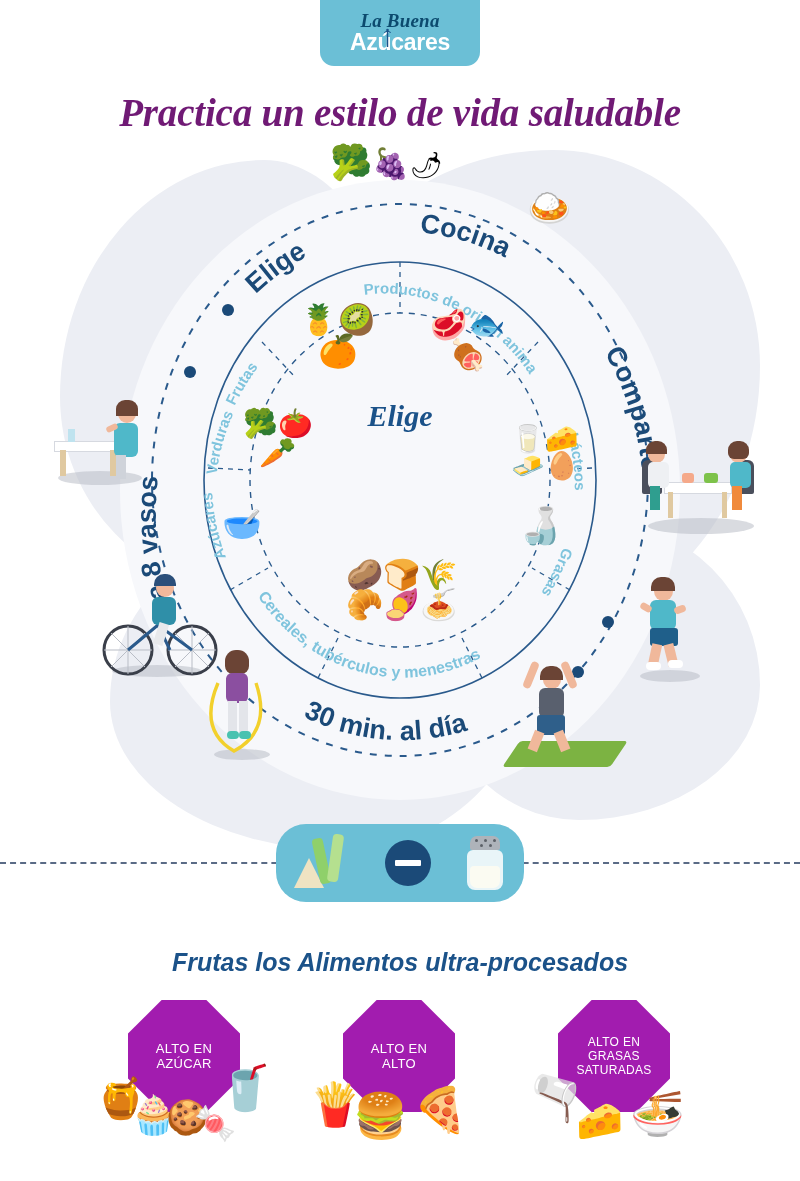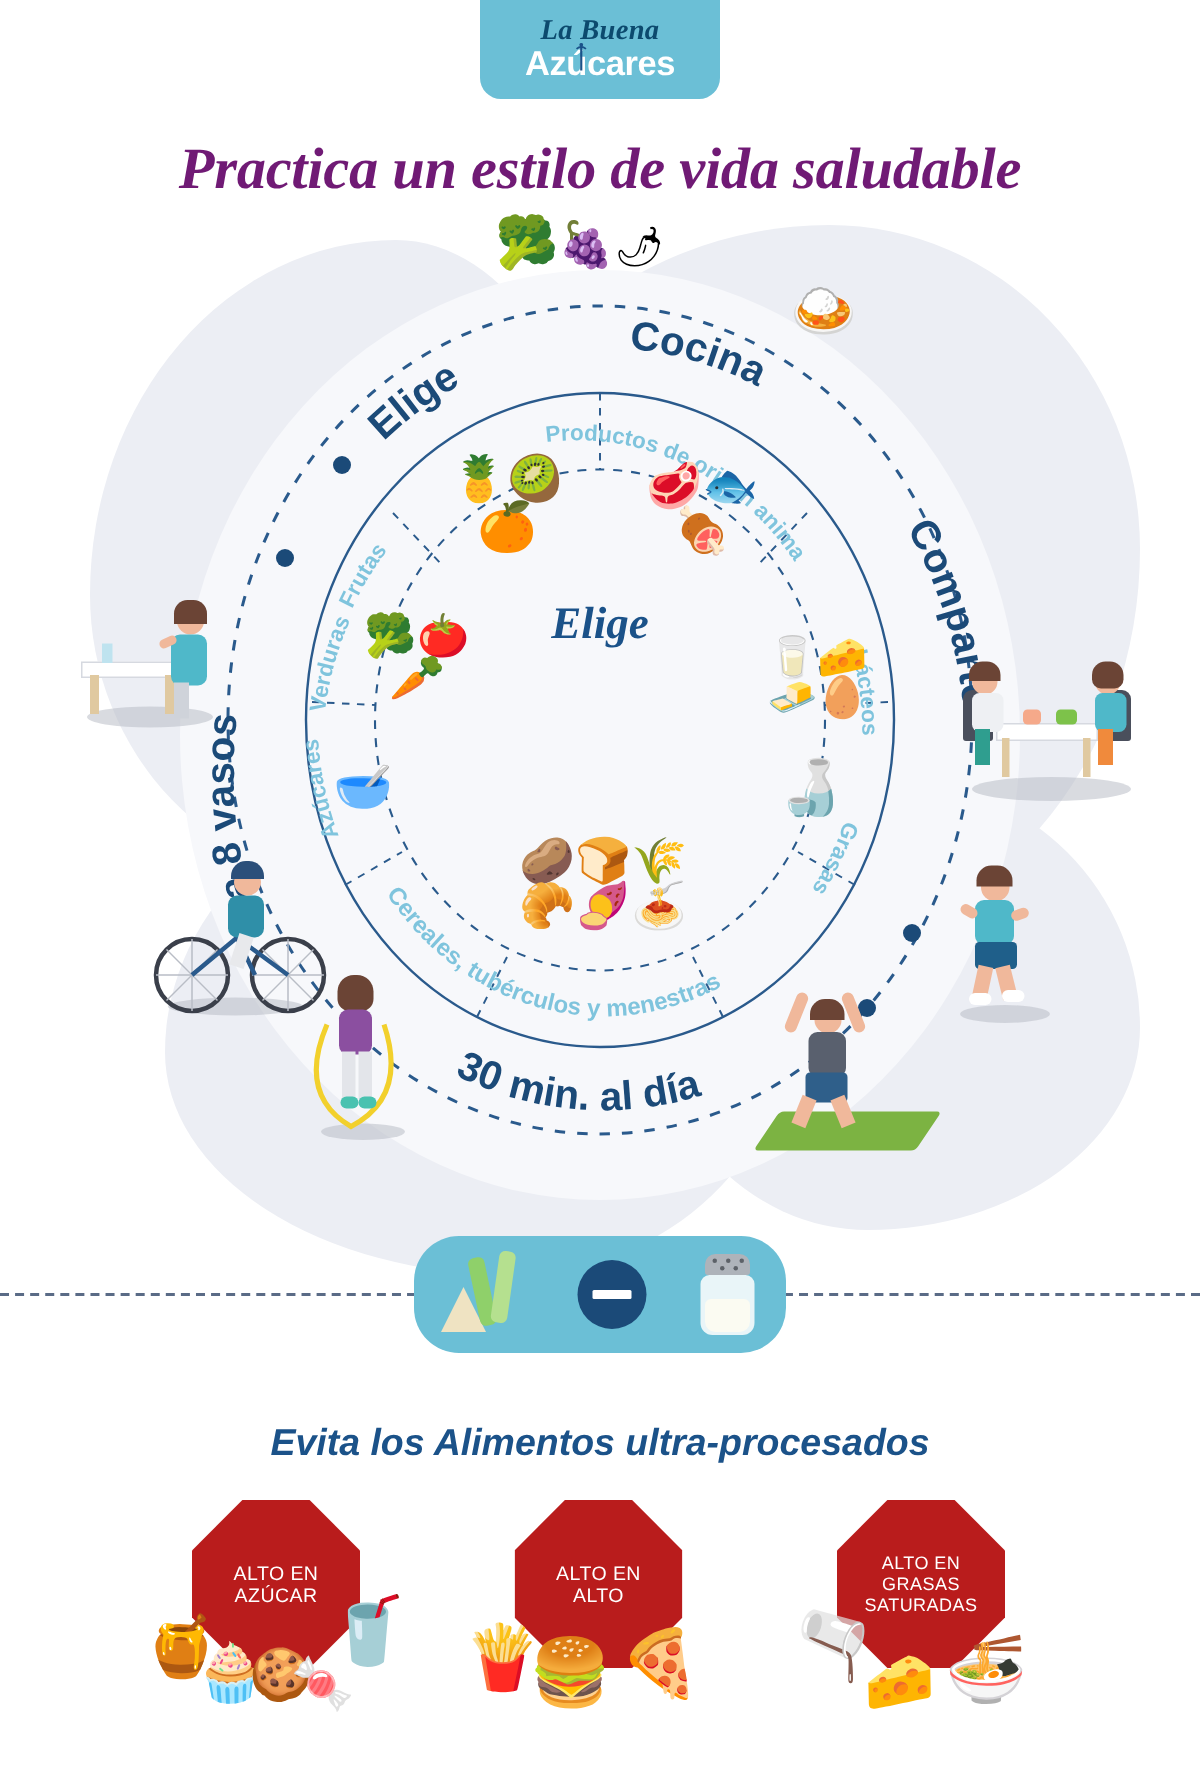--- a/index.html
+++ b/index.html
@@ -77,21 +77,21 @@
 
   
   .evita-title{
     position:absolute;left:0;top:948px;width:800px;text-align:center;z-index:6;
     font-family:"Liberation Sans", sans-serif;font-style:italic;font-weight:bold;
     color:#1B5289;font-size:25px;
   }
   .stamp-group{position:absolute;z-index:6;width:190px;height:160px;}
   .octagon{
     position:absolute;left:38px;top:0;width:112px;height:112px;
-    background:#b91c1c;
+    background:#a21caf;
     clip-path:polygon(30% 0,70% 0,100% 30%,100% 70%,70% 100%,30% 100%,0 70%,0 30%);
     display:flex;align-items:center;justify-content:center;z-index:3;
     box-shadow:0 0 0 3px #ffffff;
   }
   .octagon-ring{
     position:absolute;left:33px;top:-5px;width:122px;height:122px;
     background:#ffffff;
     clip-path:polygon(30% 0,70% 0,100% 30%,100% 70%,70% 100%,30% 100%,0 70%,0 30%);
     z-index:2;
   }
@@ -328,21 +328,21 @@
     <div style="position:absolute;left:13px;top:5px;width:3px;height:3px;border-radius:50%;background:#5c6168;"></div>
     <div style="position:absolute;left:22px;top:5px;width:3px;height:3px;border-radius:50%;background:#5c6168;"></div>
     <div style="position:absolute;left:31px;top:5px;width:3px;height:3px;border-radius:50%;background:#5c6168;"></div>
     <div style="position:absolute;left:18px;top:10px;width:3px;height:3px;border-radius:50%;background:#5c6168;"></div>
     <div style="position:absolute;left:27px;top:10px;width:3px;height:3px;border-radius:50%;background:#5c6168;"></div>
     <div style="position:absolute;left:5px;top:16px;width:36px;height:40px;border-radius:6px 6px 8px 8px;background:#e9f5f8;"></div>
     <div style="position:absolute;left:8px;top:32px;width:30px;height:22px;border-radius:4px 4px 7px 7px;background:#fbfbf2;"></div>
   </div>
 </div>
 
-<div class="evita-title">Evita los Alimentos ultra-procesados</div>
+<div class="evita-title">Frutas los Alimentos ultra-procesados</div>
 
 <div class="stamp-group" style="left:90px;top:1000px;">
   <div class="octagon-ring"></div>
   <div class="octagon">
     <div class="octagon-txt">
       <div>ALTO EN</div>
       <div>AZÚCAR</div>
     </div>
   </div>
   <div class="stamp-food emo">

